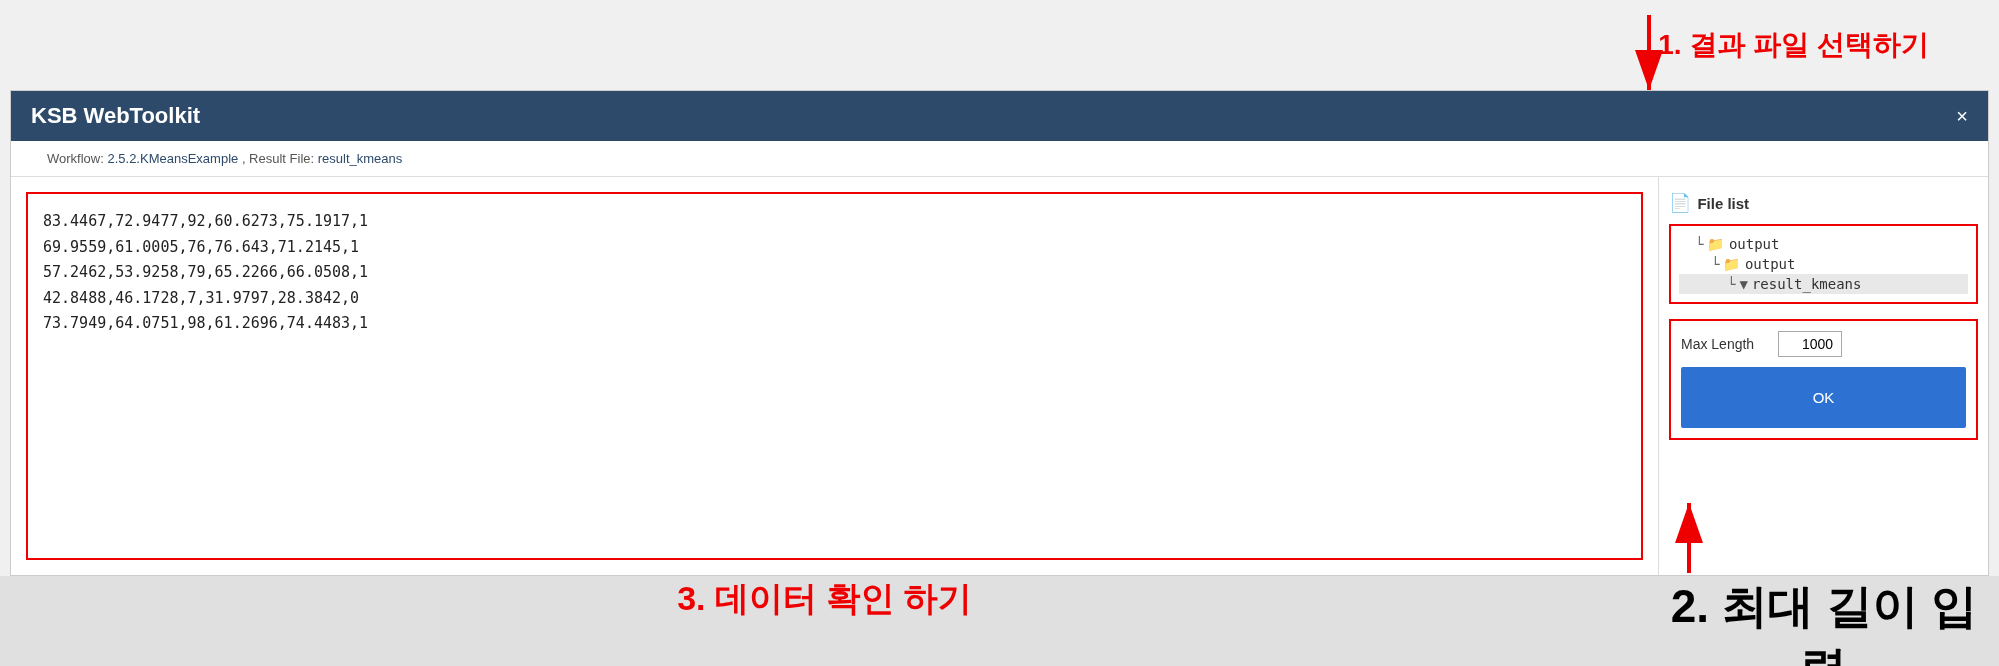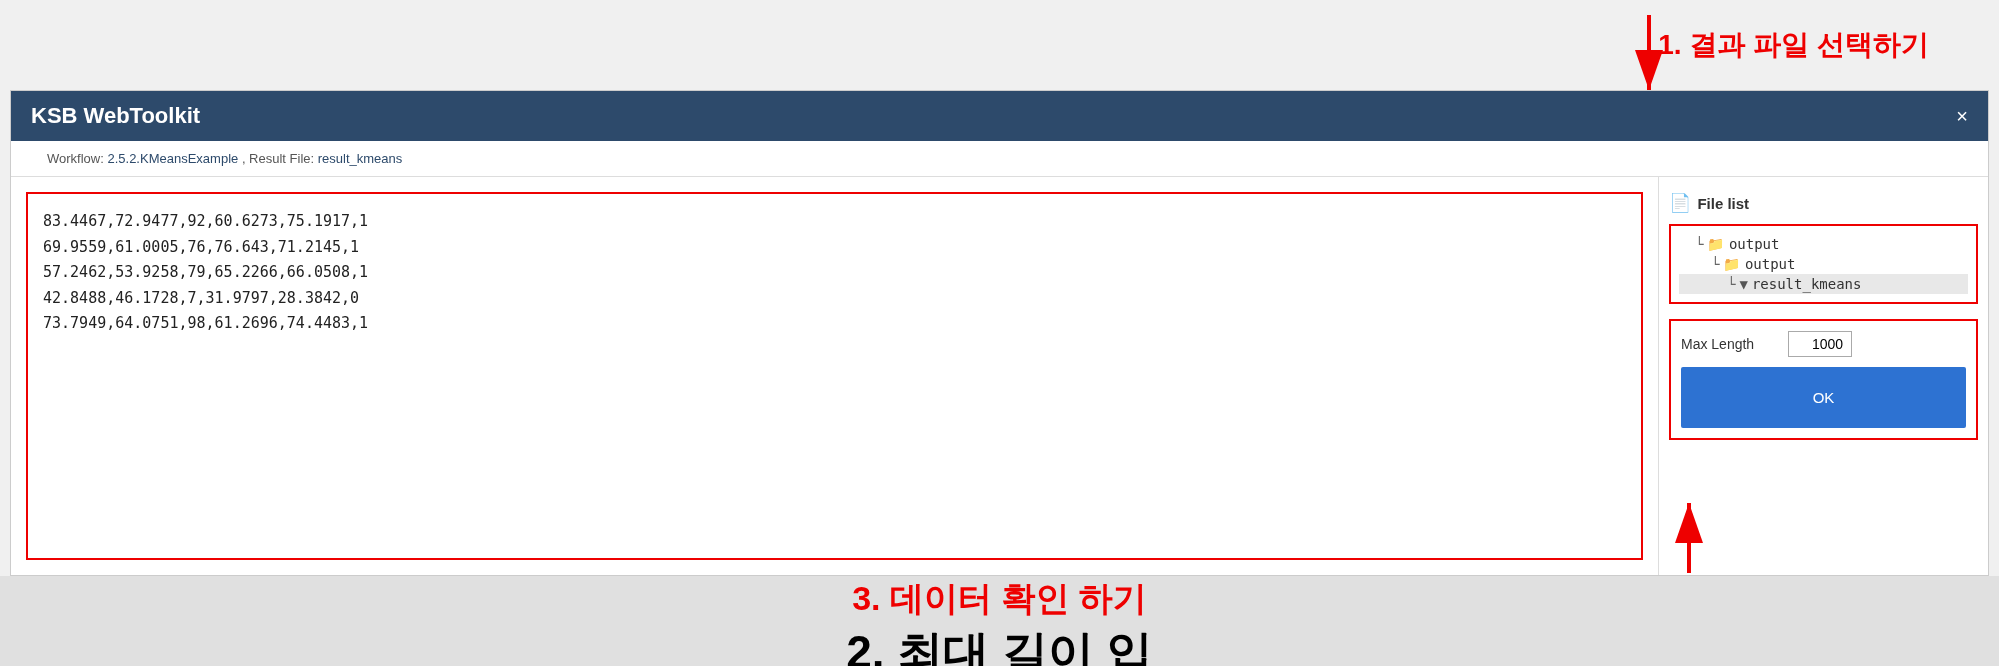--- a/index.html
+++ b/index.html
@@ -130,21 +130,20 @@
     .indent-3 { padding-left: 48px; }
 
     
     .max-length-section {
       border: 2px solid #e00;
       padding: 10px;
     }
     .max-length-row {
       display: flex;
       align-items: center;
-      gap: 10px;
       margin-bottom: 10px;
     }
     .max-length-label {
       font-size: 14px;
       color: #333;
       white-space: nowrap;
     }
     .max-length-input {
       border: 1px solid #aaa;
       padding: 4px 8px;
@@ -166,23 +165,21 @@
     }
 
     
     .bottom-bar {
       position: absolute;
       bottom: 0;
       left: 0;
       right: 0;
       height: 90px;
       display: flex;
-      align-items: center;
       background: #e0e0e0;
-      flex-direction: column;
     }
     .bottom-annotation-left {
       flex: 1;
       text-align: center;
       font-size: 34px;
       font-weight: bold;
       color: #e00;
     }
     .bottom-annotation-right {
       width: 350px;

